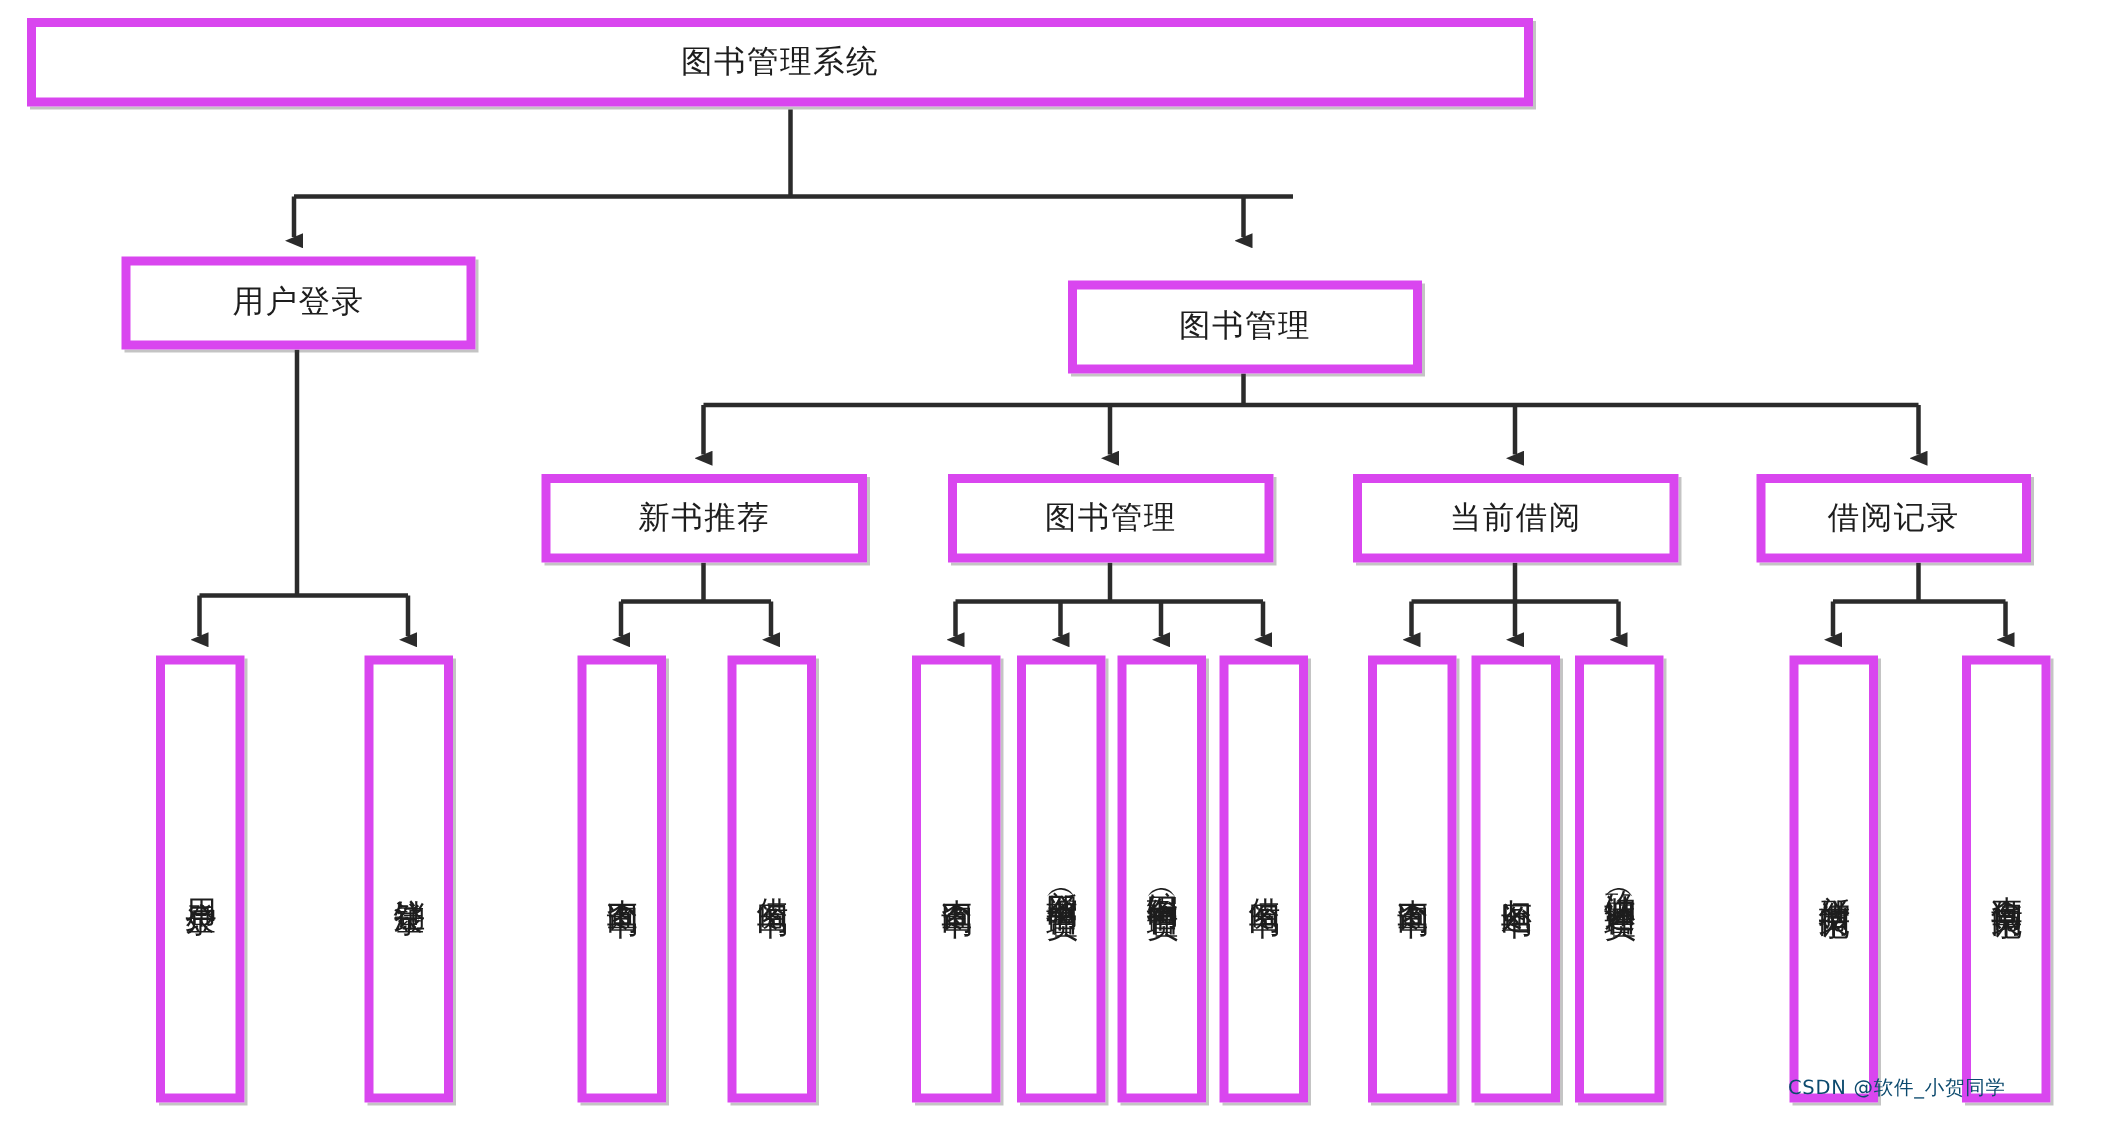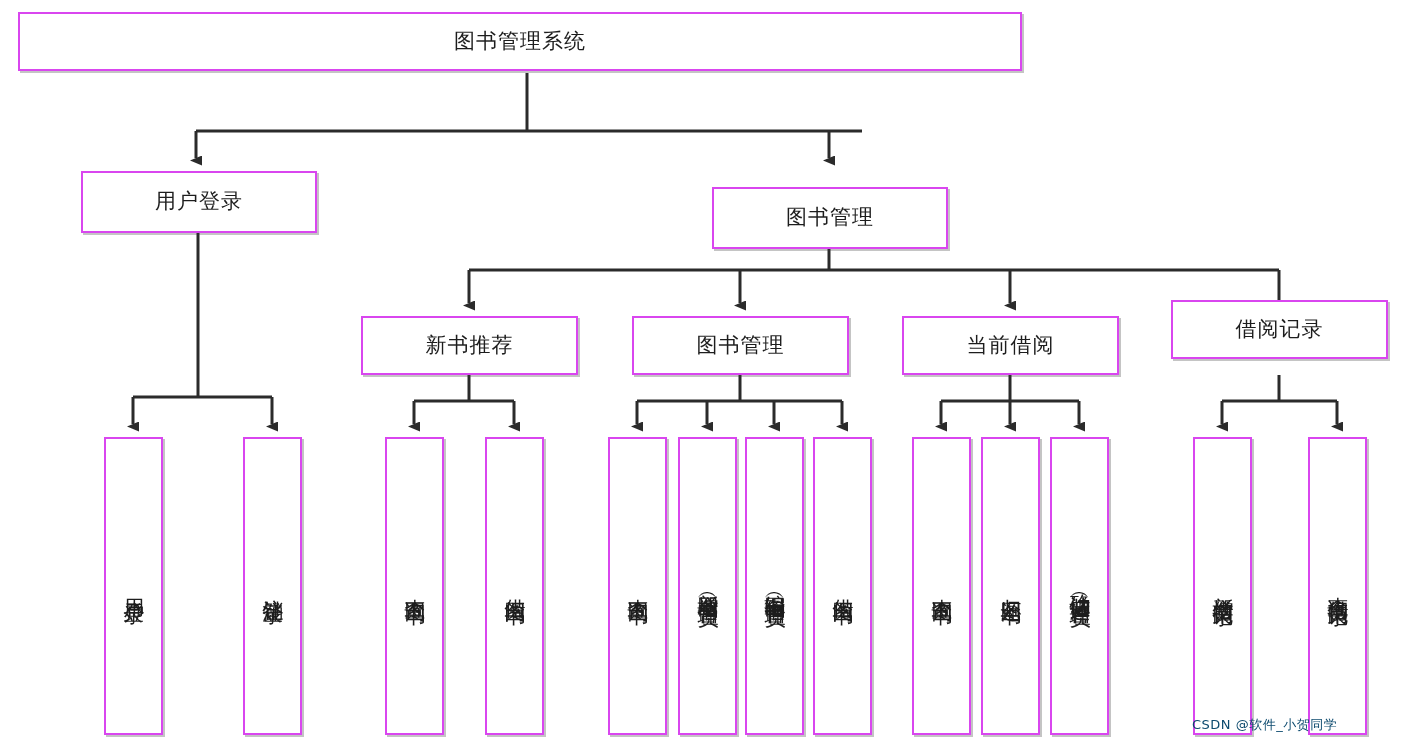--- a/index.html
+++ b/index.html
@@ -20,21 +20,21 @@
   #wires {
     position: absolute;
     left: 0;
     top: 0;
     width: 1405px;
     height: 747px;
   }
   .node {
     position: absolute;
     box-sizing: border-box;
-    border: 2px solid #d946ef;
+    border: 6px solid #d946ef;
     background: #ffffff;
     box-shadow: 2px 2px 0 rgba(60,60,60,0.30);
     display: flex;
     align-items: center;
     justify-content: center;
     color: #1d1d1d;
     text-align: center;
   }
   .node.h {
     font-size: 21px;
@@ -122,21 +122,21 @@
   </svg>
 
   <div class="node h" style="left:18px; top:12px; width:1004px; height:59px;">图书管理系统</div>
 
   <div class="node h" style="left:81px; top:171px; width:236px; height:62px;">用户登录</div>
   <div class="node h" style="left:712px; top:187px; width:236px; height:62px;">图书管理</div>
 
   <div class="node h" style="left:361px; top:316px; width:217px; height:59px;">新书推荐</div>
   <div class="node h" style="left:632px; top:316px; width:217px; height:59px;">图书管理</div>
   <div class="node h" style="left:902px; top:316px; width:217px; height:59px;">当前借阅</div>
-  <div class="node h" style="left:1171px; top:300px; width:217px; height:59px;">借阅记录</div>
+  <div class="node h" style="left:1171px; top:316px; width:183px; height:59px;">借阅记录</div>
 
   <div class="node v" style="left:104px; top:437px; width:59px; height:298px;">
     <span class="vtext">用户登录</span>
   </div>
   <div class="node v" style="left:243px; top:437px; width:59px; height:298px;">
     <span class="vtext">注销登录</span>
   </div>
 
   <div class="node v" style="left:385px; top:437px; width:59px; height:298px;">
     <span class="vtext">查询图书</span>

